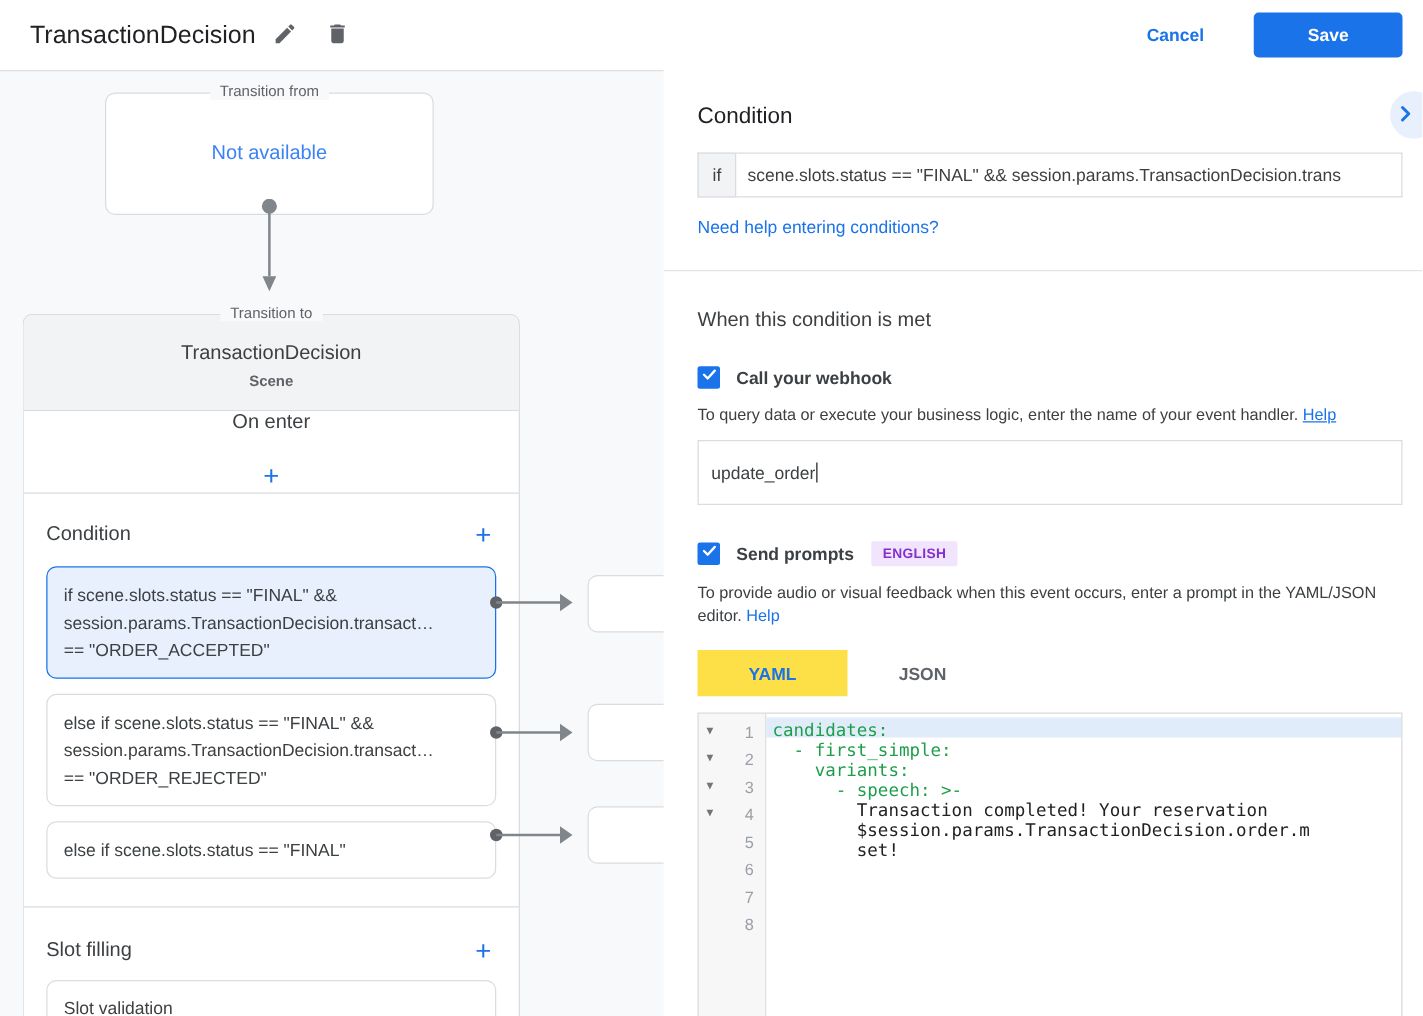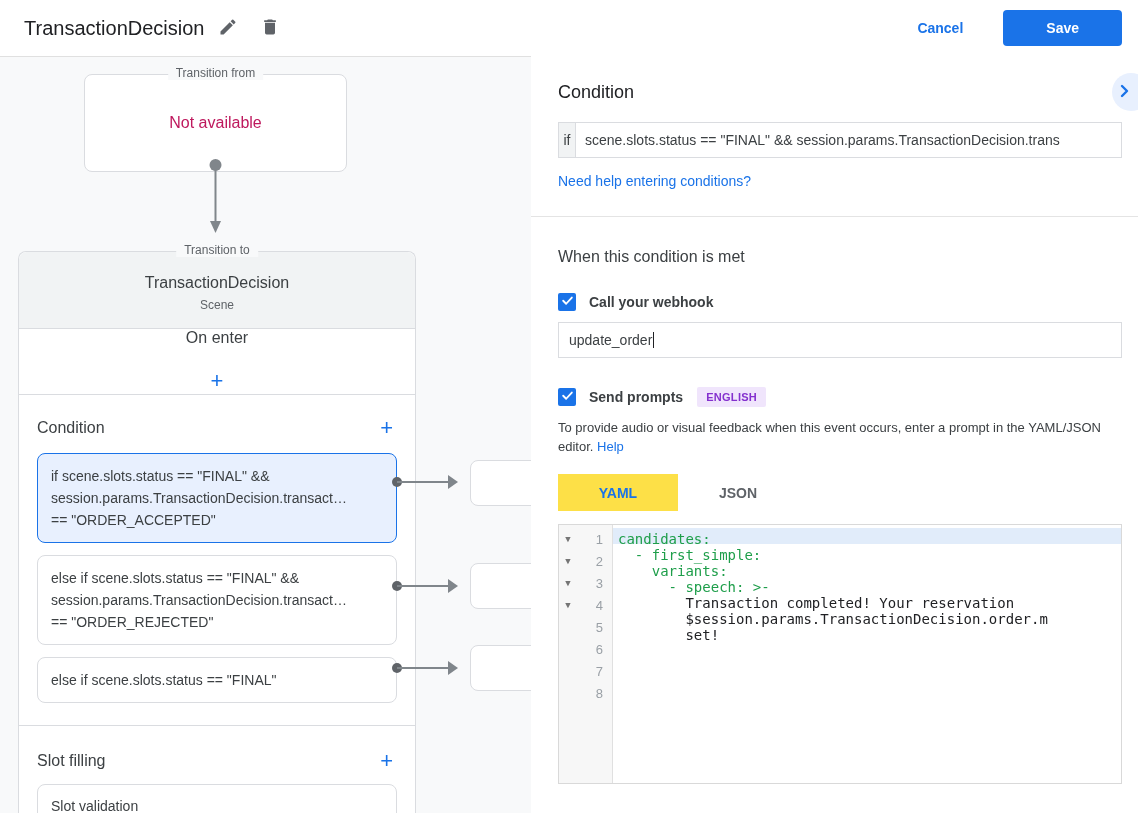--- a/index.html
+++ b/index.html
@@ -24,30 +24,30 @@
   .workspace { position:relative; width:531px; height:100%; background:#f8f9fa;
     border-top:1px solid #e0e0e0; overflow:hidden; flex:none; }
   .panel { flex:1; background:#fff; position:relative; overflow:hidden; }
 
   
   .node-legend { position:absolute; top:-9px; left:50%; transform:translateX(-50%);
     background:#f8f9fa; padding:0 8px; font-size:12px; color:#5f6368; white-space:nowrap; }
   .from-box { position:absolute; left:84px; top:17px; width:263px; height:98px;
     background:#fff; border:1px solid #dadce0; border-radius:8px; }
   .from-content { display:flex; align-items:center; justify-content:center; height:100%;
-    font-size:16px; color:#be185d; }
+    font-size:16px; color:#3b82f6; }
 
   .v-arrow { position:absolute; left:209px; top:102px; width:13px; height:74px; }
 
   .to-card { position:absolute; left:18px; top:194px; width:398px; height:563px;
     background:#fff; border:1px solid #dadce0; border-radius:8px 8px 0 0; border-bottom:none; }
   .to-header { background:#f1f3f4; border-bottom:1px solid #dadce0; border-radius:8px 8px 0 0;
     height:77px; text-align:center; padding-top:22px; }
   .to-title { font-size:16px; color:#3c4043; }
-  .to-subtitle { font-size:12px; color:#5f6368; margin-top:6px; }
+  .to-subtitle { font-size:12px; color:#5f6368; margin-top:6px;font-weight:bold; }
 
   .section-row { display:flex; align-items:center; justify-content:space-between;
     padding:0 18px 0 18px; }
   .section-label { font-size:16px; color:#3c4043; }
   .plus-btn { color:#1a73e8; font-size:22px; font-weight:400; background:none; border:none;
     cursor:pointer; line-height:1; padding:2px 4px; }
   .on-enter { height:66px; border-bottom:1px solid #dadce0;flex-direction:column; }
   .cond-section { padding-top:20px; border-bottom:1px solid #dadce0; padding-bottom:22px; }
   .cond-head { margin-bottom:8px; }
   .cond-card { margin:12px 18px 0 18px; background:#fff; border:1px solid #dadce0;
@@ -70,39 +70,39 @@
     border:1px solid #dadce0; border-radius:8px; }
 
   
   .panel-section1 { padding:26px 16px 0 27px; height:161px; border-bottom:1px solid #e4e4e4;
     position:relative; }
   .panel-title { font-size:18px; color:#202124; }
   .expand-btn { position:absolute; right:-12px; top:17px; width:38px; height:38px;
     border-radius:50%; background:#e8f0fe; border:none; cursor:pointer; color:#1a73e8; }
   .expand-btn svg { stroke:#1a73e8; }
   .if-row { display:flex; margin-top:19px; height:36px; width:564px; }
-  .if-prefix { width:17px; background:#f1f3f4; border:1px solid #dadce0; border-right:none;
+  .if-prefix { width:30px; background:#f1f3f4; border:1px solid #dadce0; border-right:none;
     display:flex; align-items:center; justify-content:center; font-size:14px; color:#3c4043; }
   .if-input { flex:1; border:1px solid #dadce0; background:#fff; display:flex; align-items:center;
     padding:0 9px; font-size:14px; color:#3c4043; white-space:nowrap; overflow:hidden; }
   .help-cond-link { display:inline-block; margin-top:15px; font-size:14px; color:#1a73e8;
     text-decoration:none; cursor:pointer; }
 
   .panel-section2 { padding:31px 16px 0 27px; }
   .when-title { font-size:16px; color:#3c4043; }
   .check-row { display:flex; align-items:center; margin-top:27px; }
   .checkbox { width:18px; height:18px; background:#1a73e8; border-radius:2px; flex:none;
     display:flex; align-items:center; justify-content:center; cursor:pointer; }
   .check-label { font-size:14px; font-weight:bold; color:#3c4043; margin-left:13px; cursor:default; }
   .badge { margin-left:14px; background:#f0e5fc; color:#8430ce; font-size:11px; font-weight:bold;
     padding:4px 9px; border-radius:2px; letter-spacing:.3px; }
   .helper { margin-top:11px; font-size:13px; color:#3c4043; line-height:19px; max-width:556px; }
   .link { color:#1a73e8; cursor:pointer; text-decoration:none; }
   .link.u { text-decoration:underline; }
-  .text-input { margin-top:11px; width:564px; height:36px; border:1px solid #dadce0;
+  .text-input { margin-top:11px; width:564px; height:52px; border:1px solid #dadce0;
     background:#fff; display:flex; align-items:center; padding:0 10px; font-size:14px;
     color:#3c4043; cursor:text; }
   .caret { display:inline-block; width:1px; height:16px; background:#202124; margin-left:1px; }
 
   .tabs { display:flex; margin-top:18px; }
   .tab { width:120px; height:37px; display:flex; align-items:center; justify-content:center;
     font-size:14px; font-weight:bold; color:#5f6368; cursor:pointer; }
   .tab.active { background:#fde047; color:#1a73e8; }
 
   
@@ -250,20 +250,24 @@
       <div class="check-row">
         <div class="checkbox">
           <span>
             <svg width="13" height="13" viewBox="0 0 24 24" fill="none" stroke="#fff" stroke-width="3.4" stroke-linecap="round" stroke-linejoin="round">
                 <path d="M4 12.5 L9.5 18 L20 6.5"></path>
               </svg>
           </span>
         </div>
         <span class="check-label">Call your webhook</span>
       </div>
+      <div class="helper">
+        <span>To query data or execute your business logic, enter the name of your event handler.</span>
+        <a class="link u">Help</a>
+      </div>
       <div class="text-input">
         <span>update_order</span>
           <span class="caret"></span>
       </div>
 
       <div class="check-row" style="margin-top:29px;">
         <div class="checkbox">
           <span>
             <svg width="13" height="13" viewBox="0 0 24 24" fill="none" stroke="#fff" stroke-width="3.4" stroke-linecap="round" stroke-linejoin="round">
                 <path d="M4 12.5 L9.5 18 L20 6.5"></path>

